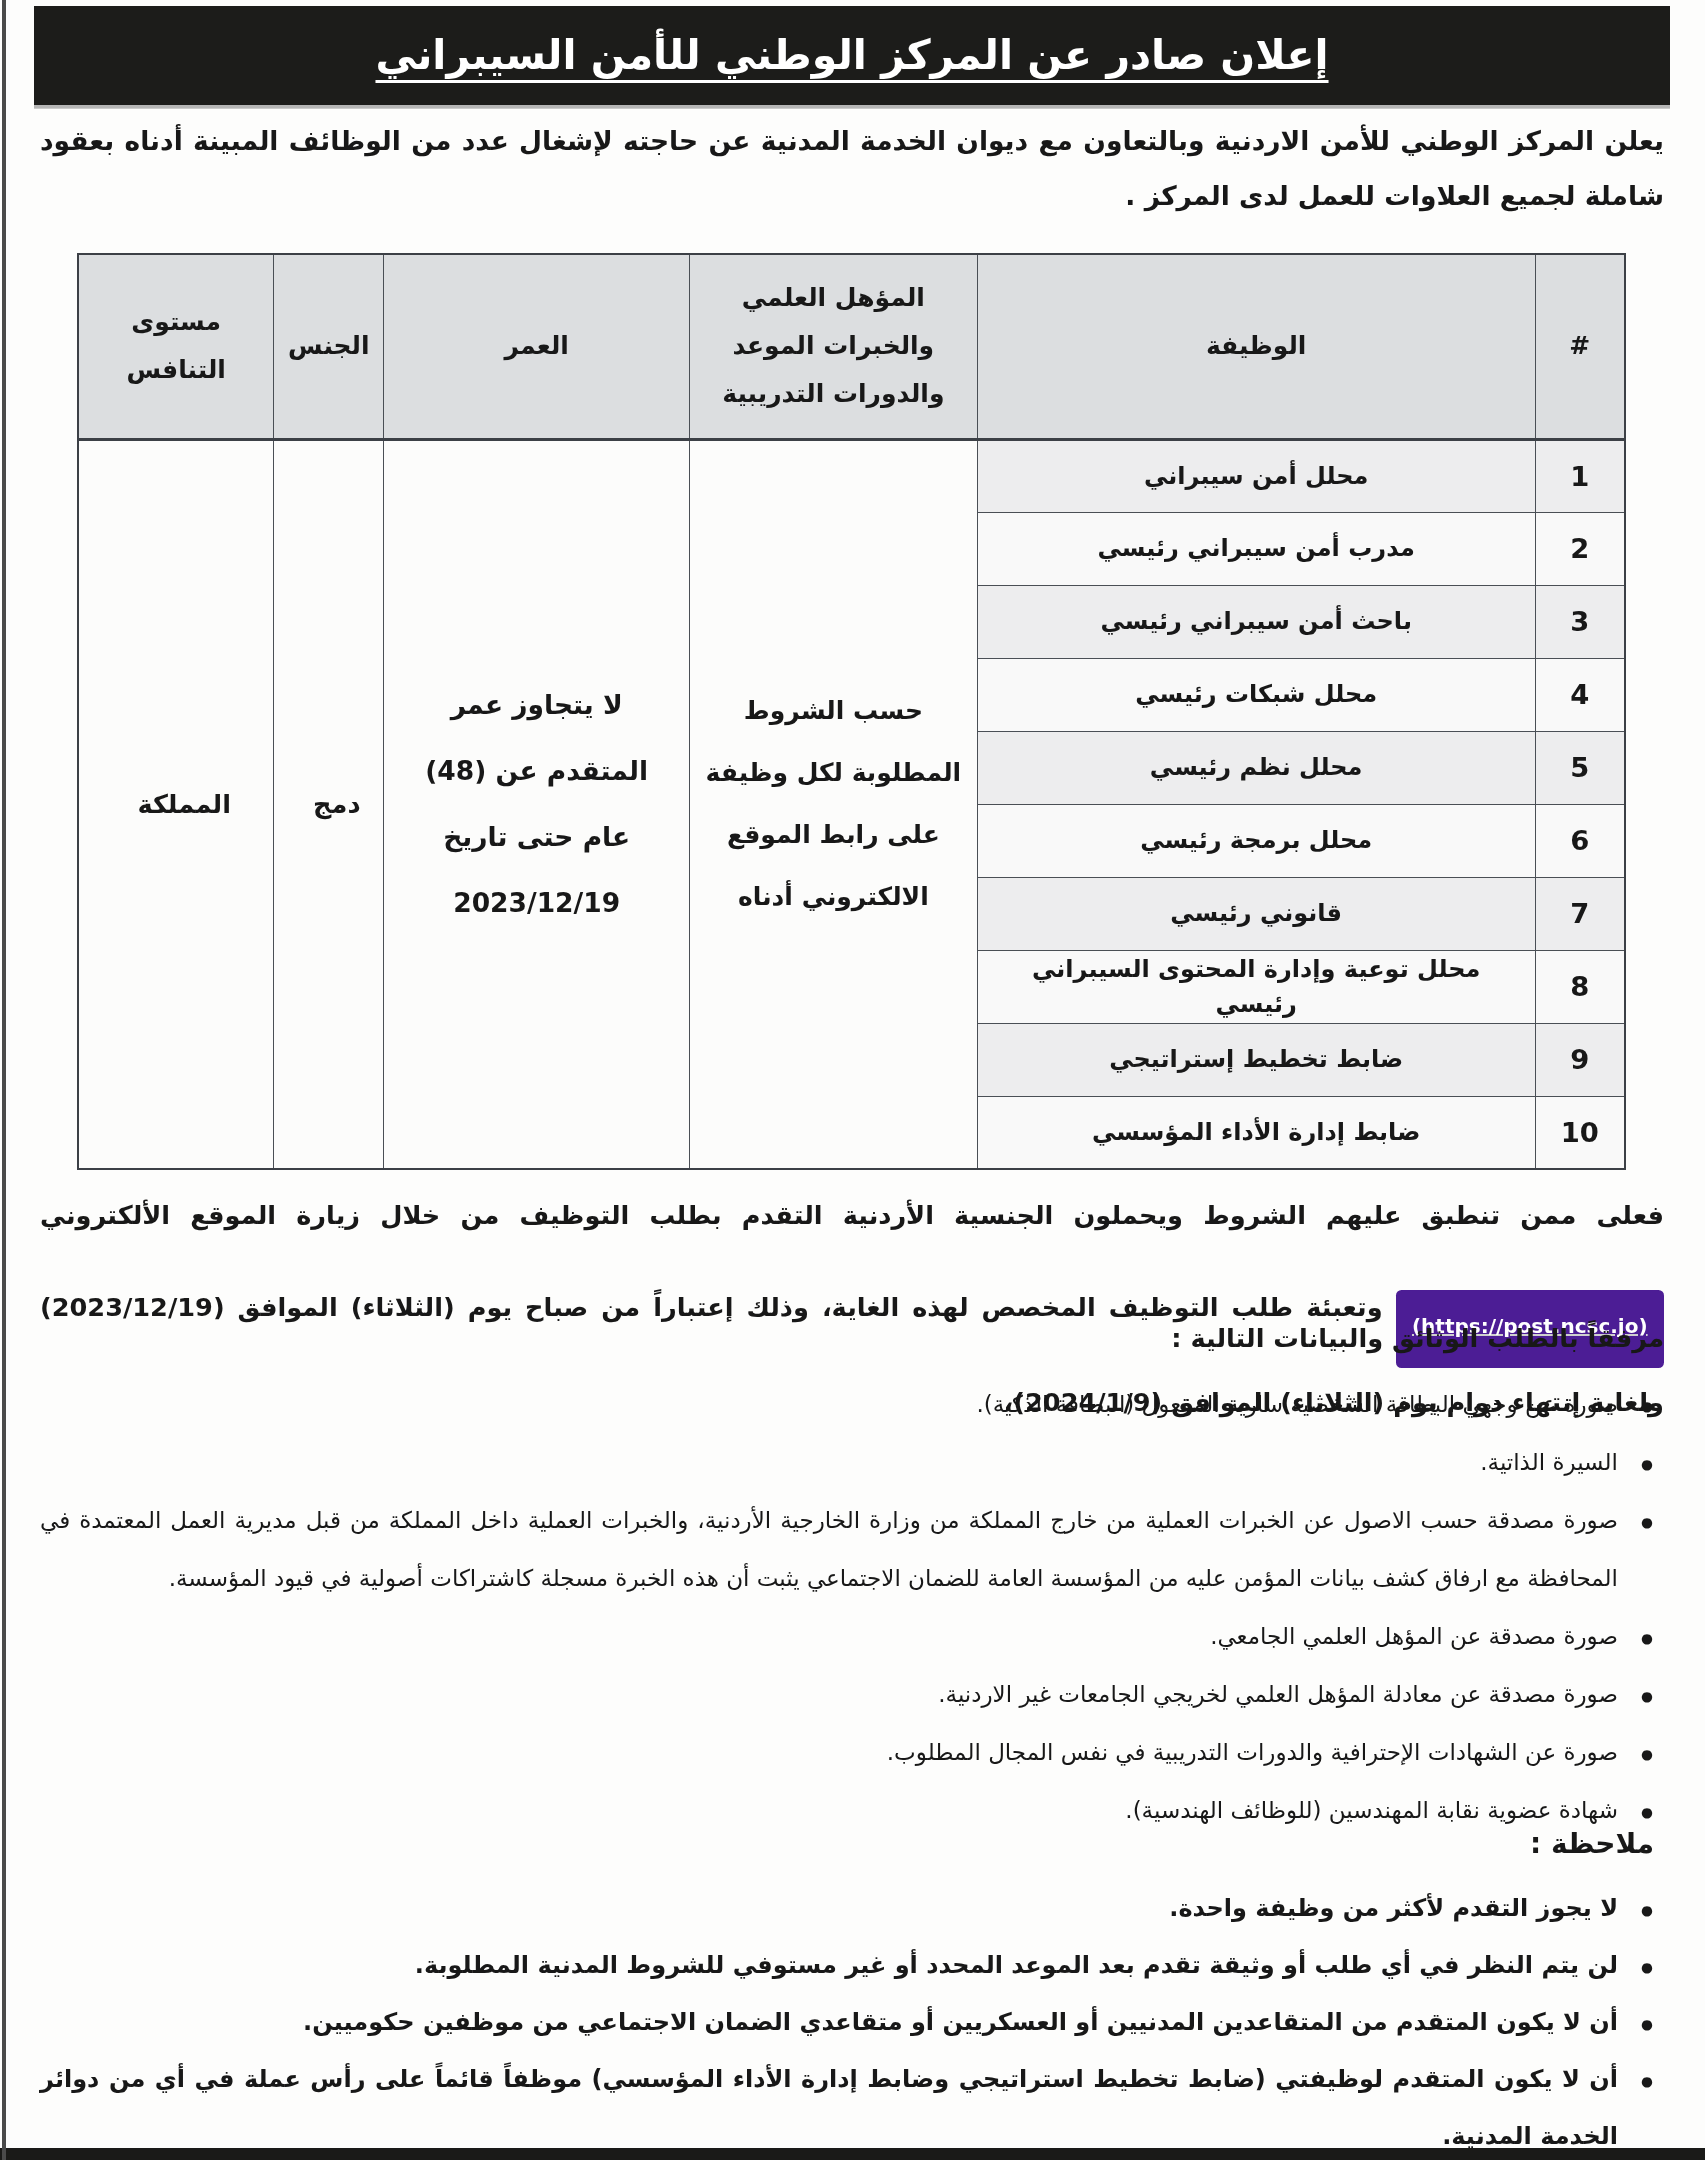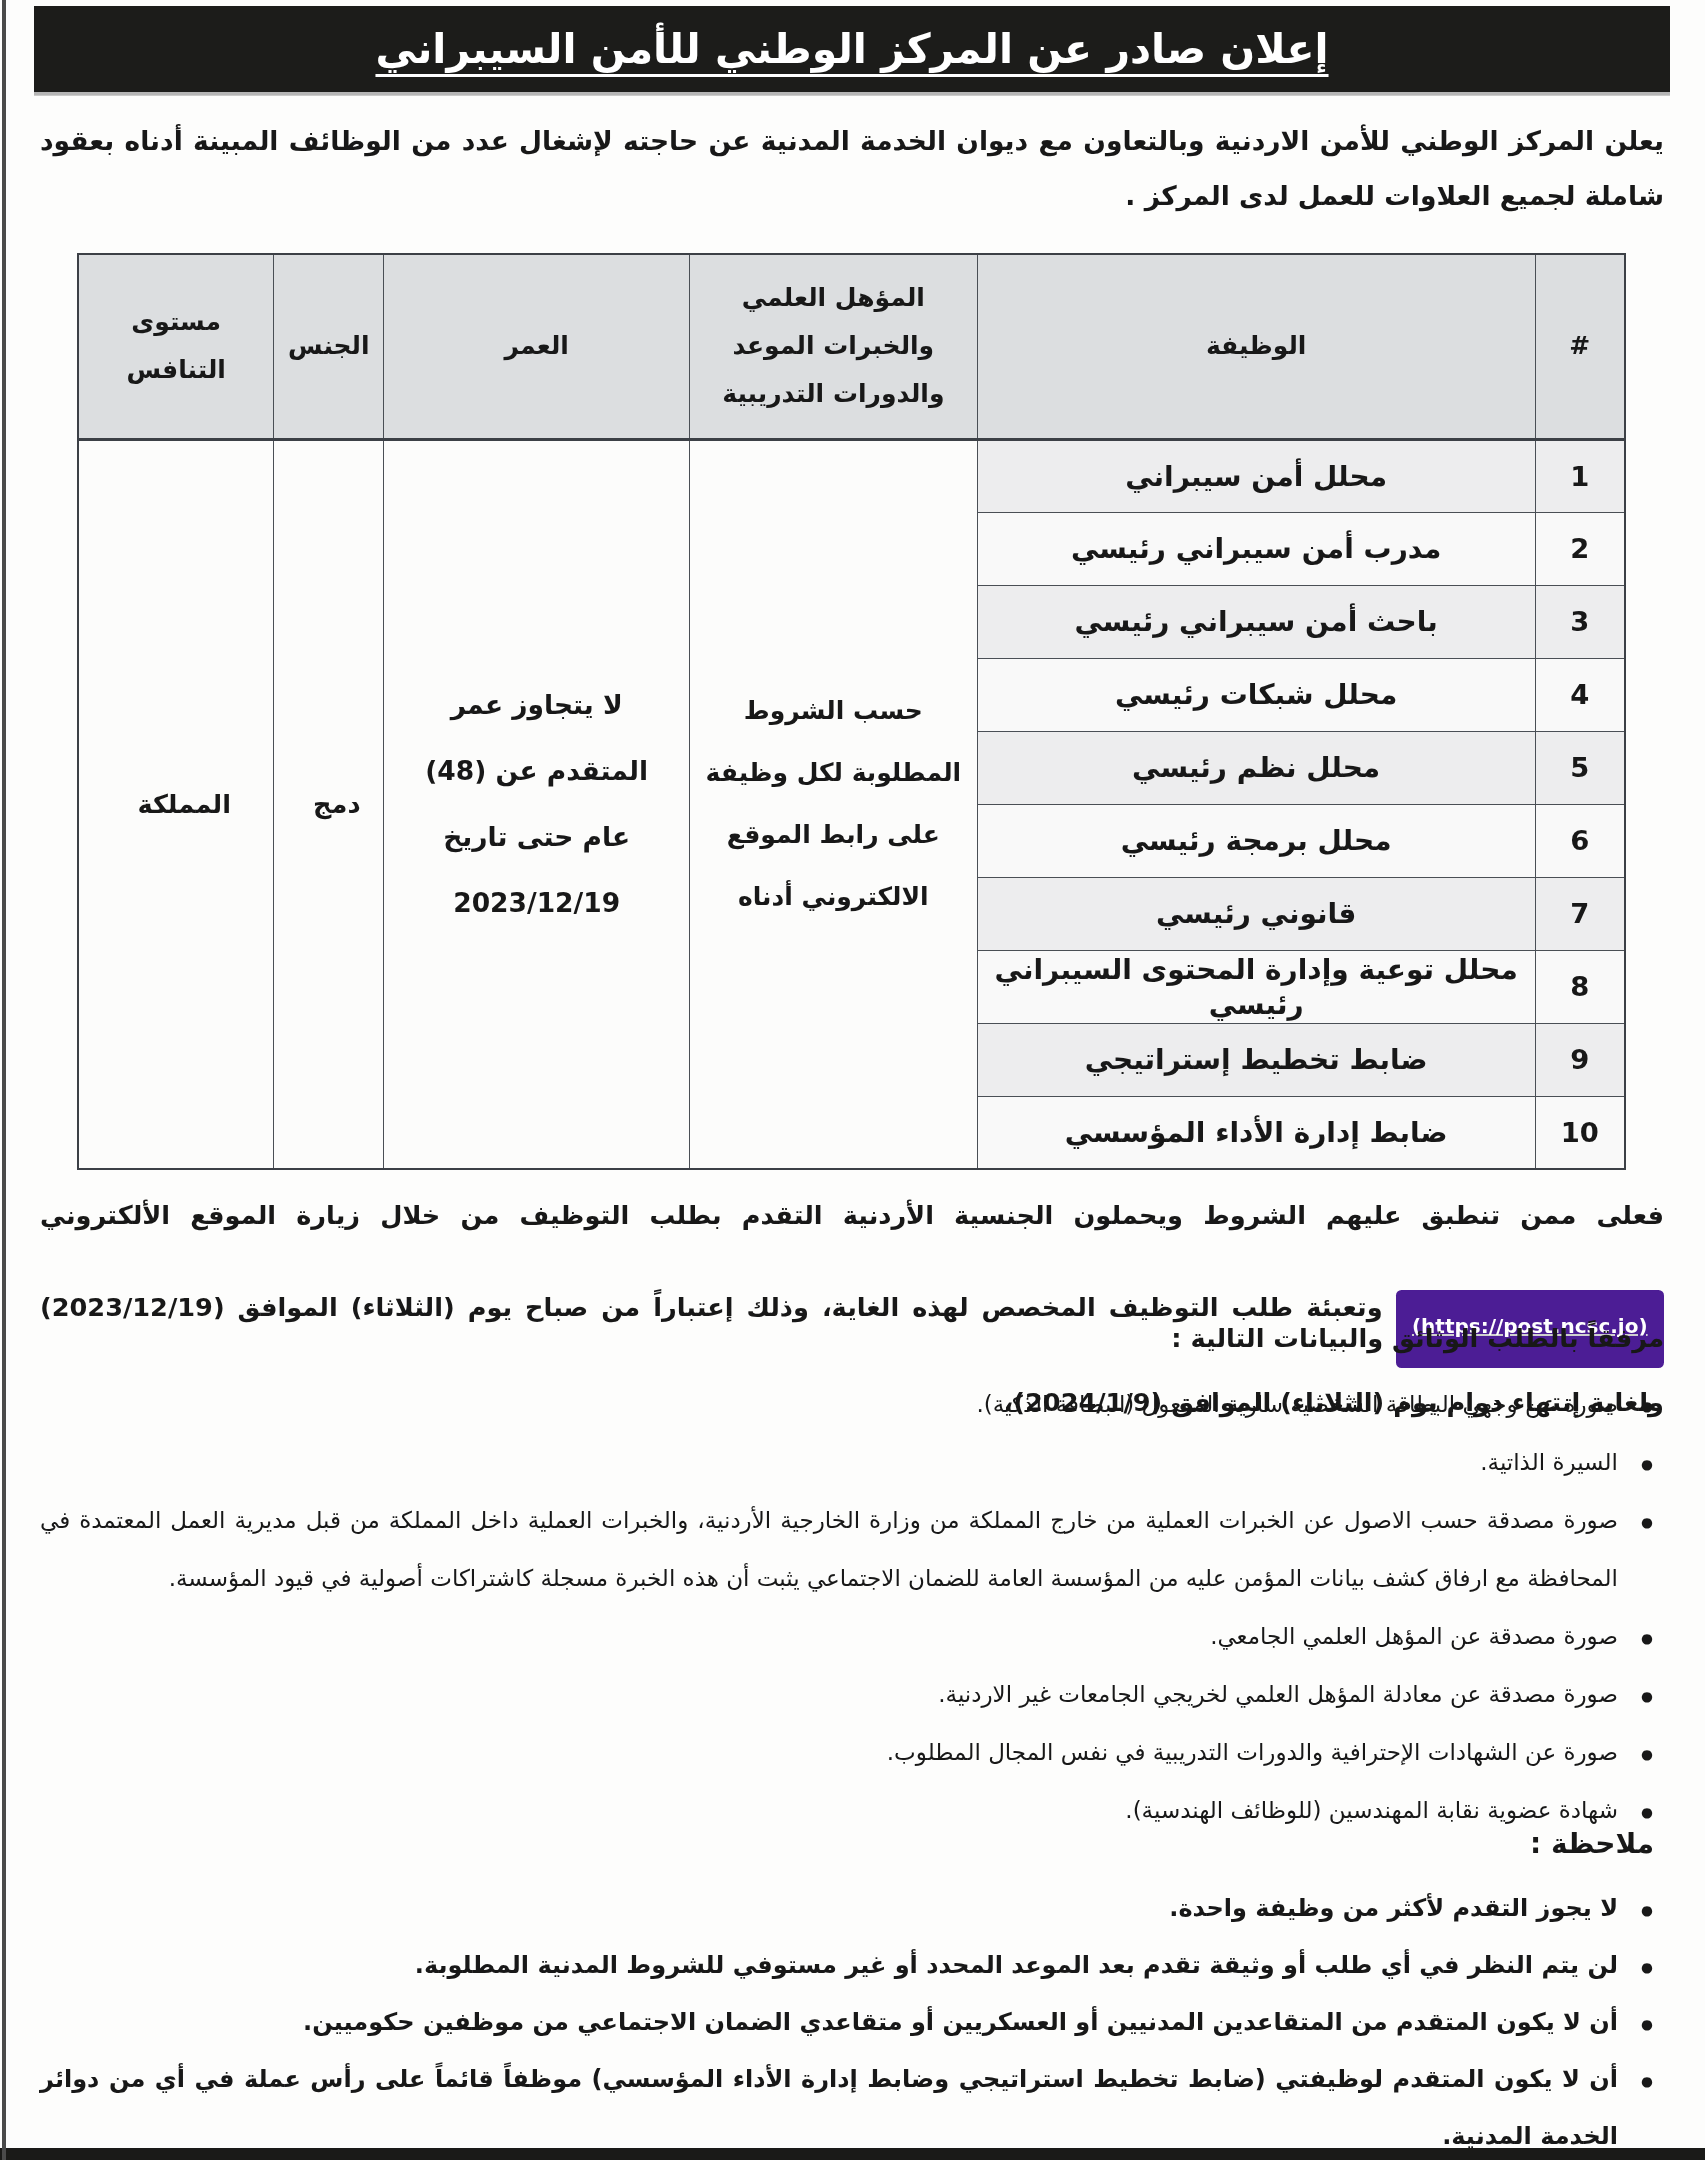--- a/index.html
+++ b/index.html
@@ -16,21 +16,21 @@
     color: #181818;
   }
 
   .scan-left-edge {
     position:absolute; left:2.7px; top:0; bottom:0; width:4.6px;
     background:#4a4a4a; z-index:4;
   }
 
   
   .banner {
-    position:absolute; top:5.5px; right:35px; left:35px; height:86px;
+    position:absolute; top:5.5px; right:35px; left:35px; height:99px;
     background:#1c1c1a;
     display:flex; align-items:center; justify-content:center;
     box-shadow: 0 3.7px 0 #b5b5b5;
     z-index:1;
   }
   .banner-title {
     color:#ffffff; font-size:41px; font-weight:bold;
     text-decoration:underline; text-underline-offset:11px;
     text-decoration-thickness:2.7px;
     letter-spacing:0.9px;
@@ -57,21 +57,21 @@
     font-weight:bold;
   }
   table.jobs thead th {
     background:#dcdee0;
     height:185px; font-size:25px; line-height:48px;
     border-bottom:3.7px solid #3c4046;
     padding:0 9.1px;
   }
   table.jobs tbody tr { height:73px; }
   td.cell-num  { font-size:27.4px; }
-  td.cell-job  { font-size:28px; line-height:35px; padding:0 12.8px;margin-top:44px; }
+  td.cell-job  { font-size:24px; line-height:35px; padding:0 12.8px;margin-top:44px; }
   tbody tr:nth-child(odd)  .rowfill { background:#ededee; }
   tbody tr:nth-child(even) .rowfill { background:#f9f9f9; }
   td.cell-qual { font-size:25px; line-height:62px; padding:0 11px; background:#fcfcfb;}
   td.cell-age  { font-size:26.5px; line-height:66px; padding:0 18.3px; background:#fcfcfb;}
   td.cell-gender, td.cell-comp { font-size:25.6px; background:#fcfcfb;padding-left:16px;}
 
   
   .apply {
     position:absolute; top:1181px; right:41px; left:41px;
     font-size:25.6px; font-weight:bold; line-height:69px;

